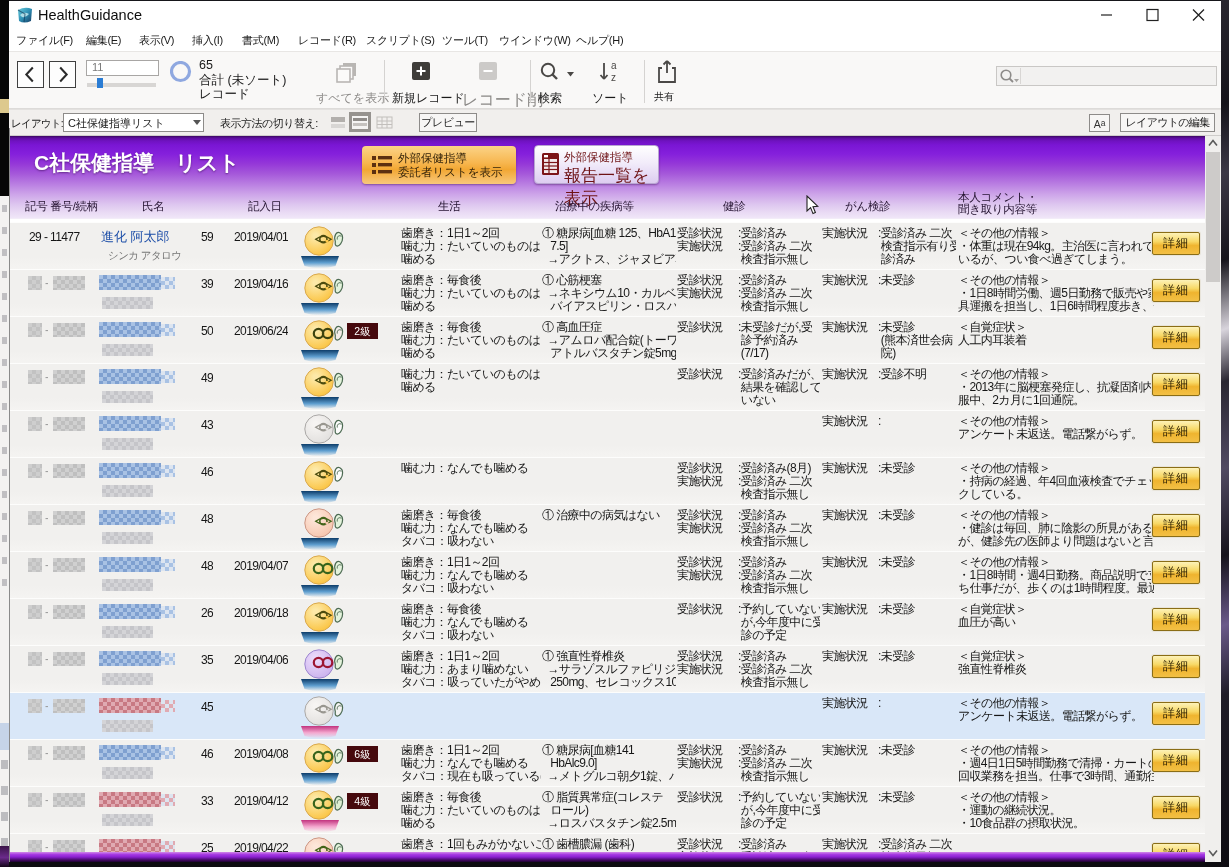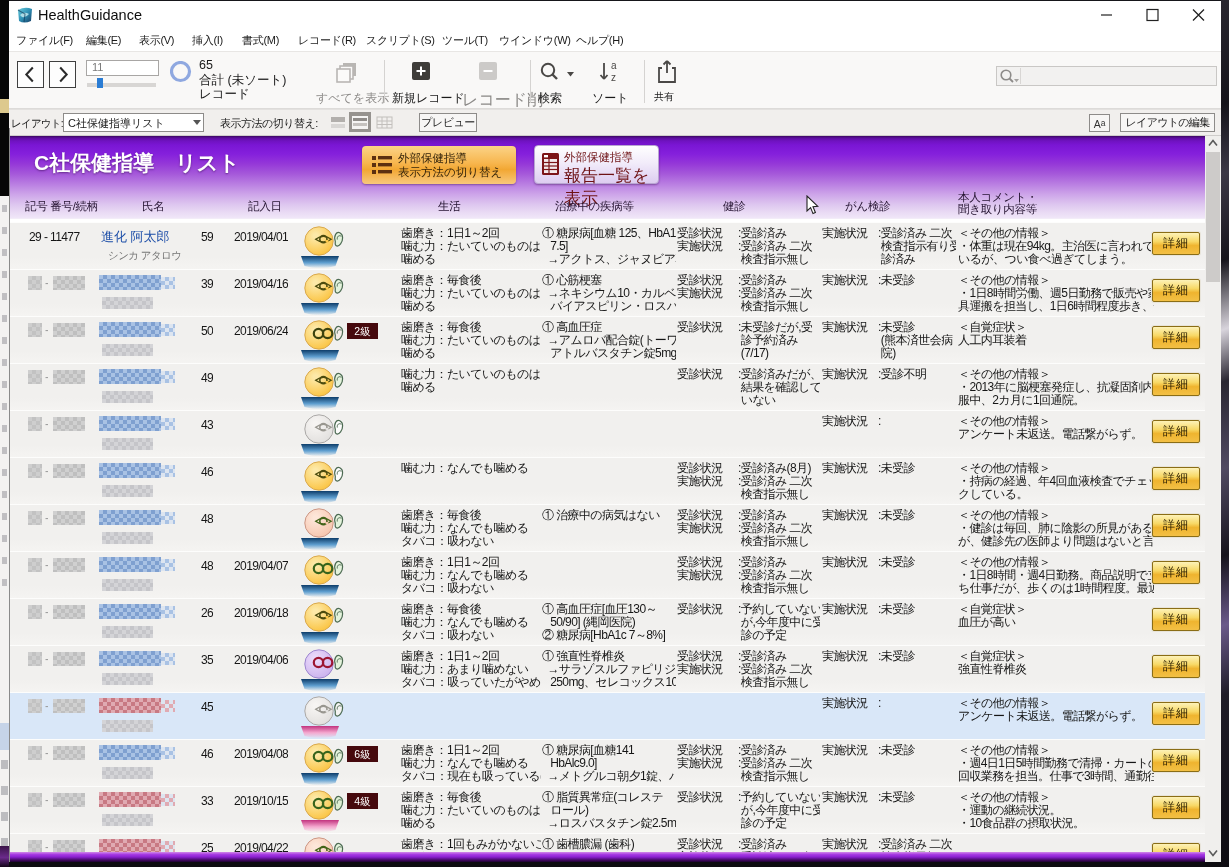--- a/index.html
+++ b/index.html
@@ -178,21 +178,21 @@
     <g fill="#5c3010">
       <rect x="1" y="1" width="4" height="4"></rect>
       <rect x="7" y="1" width="14" height="3.4"></rect>
       <rect x="1" y="8" width="4" height="4"></rect>
       <rect x="7" y="8" width="14" height="3.4"></rect>
       <rect x="1" y="15" width="4" height="4"></rect>
       <rect x="7" y="15" width="14" height="3.4"></rect>
     </g>
   </svg>
 <div class="tb" style="left:398px;top:151px;width:115px;height:14px;font-size:11.5px;color:#33230a;">外部保健指導</div>
-<div class="tb" style="left:398px;top:165px;width:118px;height:14px;font-size:11.5px;color:#33230a;">表示方法の切り替え</div>
+<div class="tb" style="left:398px;top:165px;width:118px;height:14px;font-size:11.5px;color:#33230a;">委託者リストを表示</div>
 <div class="r" style="left:534px;top:145px;width:125px;height:39px;background:linear-gradient(180deg,#ffffff 0%,#f2ecfa 45%,#ddcdf0 100%);border-radius:4px;border:1px solid #b9a6d2;box-sizing:border-box;box-shadow:0 1px 2px rgba(60,20,80,.45);"></div>
 <svg class="r" style="left:541px;top:152px;width:19px;height:24px;" viewBox="0 0 19 24">
     <g>
       <rect x="1" y="1" width="17" height="22" rx="1.5" fill="#7c1418"></rect>
       <rect x="3" y="7" width="13" height="14" fill="#f3e8ea"></rect>
       <g stroke="#7c1418" stroke-width="1.2">
         <line x1="3" y1="10.5" x2="16" y2="10.5"></line>
         <line x1="3" y1="14" x2="16" y2="14"></line>
         <line x1="3" y1="17.5" x2="16" y2="17.5"></line>
         <line x1="8" y1="7" x2="8" y2="21"></line>
@@ -583,23 +583,20 @@
         <circle cx="20" cy="15" r="14.2" fill="url(#h8)" stroke="#d9a94e" stroke-width="1"></circle>
         <path d="M16.6 13.2 Q24.4 7.6 32.2 13.2 Q24.4 18.8 16.6 13.2 Z" fill="none" stroke="#4b4b0e" stroke-width="1.3"></path>
         <circle cx="24.4" cy="13.2" r="3.6" fill="none" stroke="#4b4b0e" stroke-width="1.6"></circle>
         <rect x="26.6" y="14.0" width="2.8" height="2.4" fill="#fbc648"></rect>
         <path d="M36.3 15.5 C34.3 9.5 37.6 5.3 40.8 6.8 C44.6 8.6 44.2 14.3 41.6 17.8 C39.4 20.7 36.8 20.9 36.2 18.2 Z" fill="#e4f3dc" stroke="#4c6a52" stroke-width="1.2"></path>
         <path d="M38.3 13.5 C37.8 10.3 40.2 8.8 42.2 10.3" fill="none" stroke="#4c6a52" stroke-width="1"></path>
       </svg>
       <div class="t" style="left:391px;top:4px;width:140px;">歯磨き：毎食後
 噛む力：なんでも噛める
 タバコ：吸わない</div>
-      <div class="t" style="left:532px;top:4px;width:134px;">① 高血圧症[血圧130～
-   50/90] (縄岡医院)
-② 糖尿病[HbA1c 7～8%]</div>
       <div class="t" style="left:667px;top:4px;">受診状況</div>
       <div class="t" style="left:728px;top:4px;width:82px;">:予約していない
  が,今年度中に受
  診の予定</div>
       <div class="t" style="left:812px;top:4px;">実施状況</div>
       <div class="t" style="left:868px;top:4px;width:78px;">:未受診</div>
       <div class="t" style="left:948px;top:4px;width:196px;">＜自覚症状＞
 血圧が高い</div>
       <div class="det">詳細</div>
     </div>
@@ -730,21 +727,21 @@
       <div class="det">詳細</div>
     </div>
     <div class="row" style="top:564px;">
       <div class="bl" style="left:18px;top:6px;width:14px;height:14px;background:repeating-conic-gradient(#c2c2c2 0% 25%, #cecece 0% 50%) 0 0/8px 8px;filter:blur(0.6px);"></div>
       <div class="t" style="left:35px;top:7px;color:#9a9a9a;">-</div>
       <div class="bl" style="left:43px;top:6px;width:32px;height:14px;background:repeating-conic-gradient(#bfbfbf 0% 25%, #d0d0d0 0% 50%) 0 0/8px 8px;filter:blur(0.6px);"></div>
       <div class="bl" style="left:89px;top:5px;width:62px;height:15px;background:repeating-conic-gradient(#c87983 0% 25%, #e0aab2 0% 50%) 0 0/8px 8px;filter:blur(0.6px);"></div>
       <div class="bl" style="left:151px;top:7px;width:14px;height:12px;background:repeating-conic-gradient(#e0aab2 0% 25%, #dde5f0 0% 50%) 0 0/8px 8px;filter:blur(0.6px);"></div>
       <div class="bl" style="left:92px;top:27px;width:51px;height:12px;background:repeating-conic-gradient(#c5c5c9 0% 25%, #d4d4d7 0% 50%) 0 0/8px 8px;filter:blur(0.6px);"></div>
       <div class="t" style="left:191px;top:8px;">33</div>
-      <div class="t" style="left:224px;top:8px;">2019/10/15</div>
+      <div class="t" style="left:224px;top:8px;">2019/04/12</div>
       <svg class="r" style="left:289px;top:3px;width:46px;height:47px;" viewBox="0 0 46 47">
         <defs>
           <radialGradient id="h12" cx="38%" cy="32%" r="75%">
             <stop offset="10%" stop-color="#fde9a8"></stop>
             <stop offset="90%" stop-color="#fbc648"></stop>
           </radialGradient>
           <linearGradient id="d12" x1="0" y1="0" x2="0" y2="1">
             <stop offset="0" stop-color="#c2337f"></stop>
             <stop offset="55%" stop-color="#f4a8cf"></stop>
             <stop offset="100%" stop-color="#f4a8cf" stop-opacity="0"></stop>

